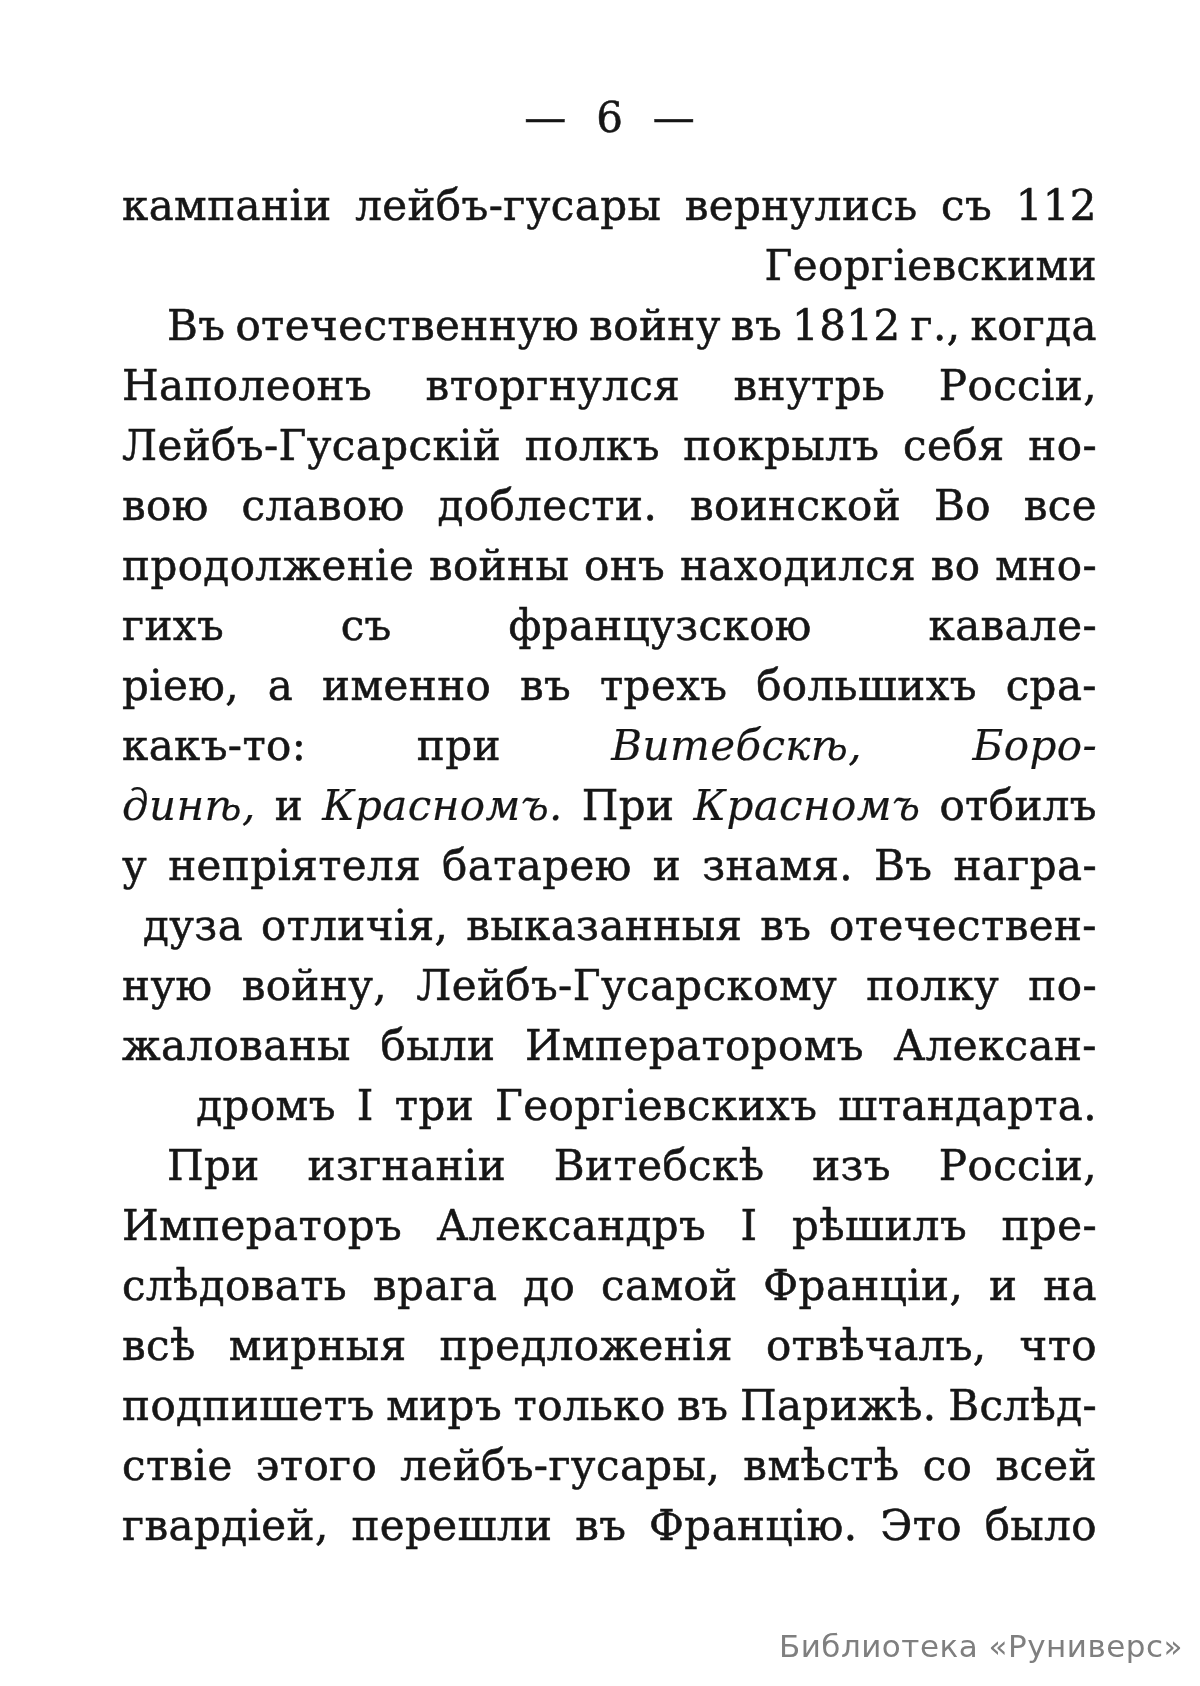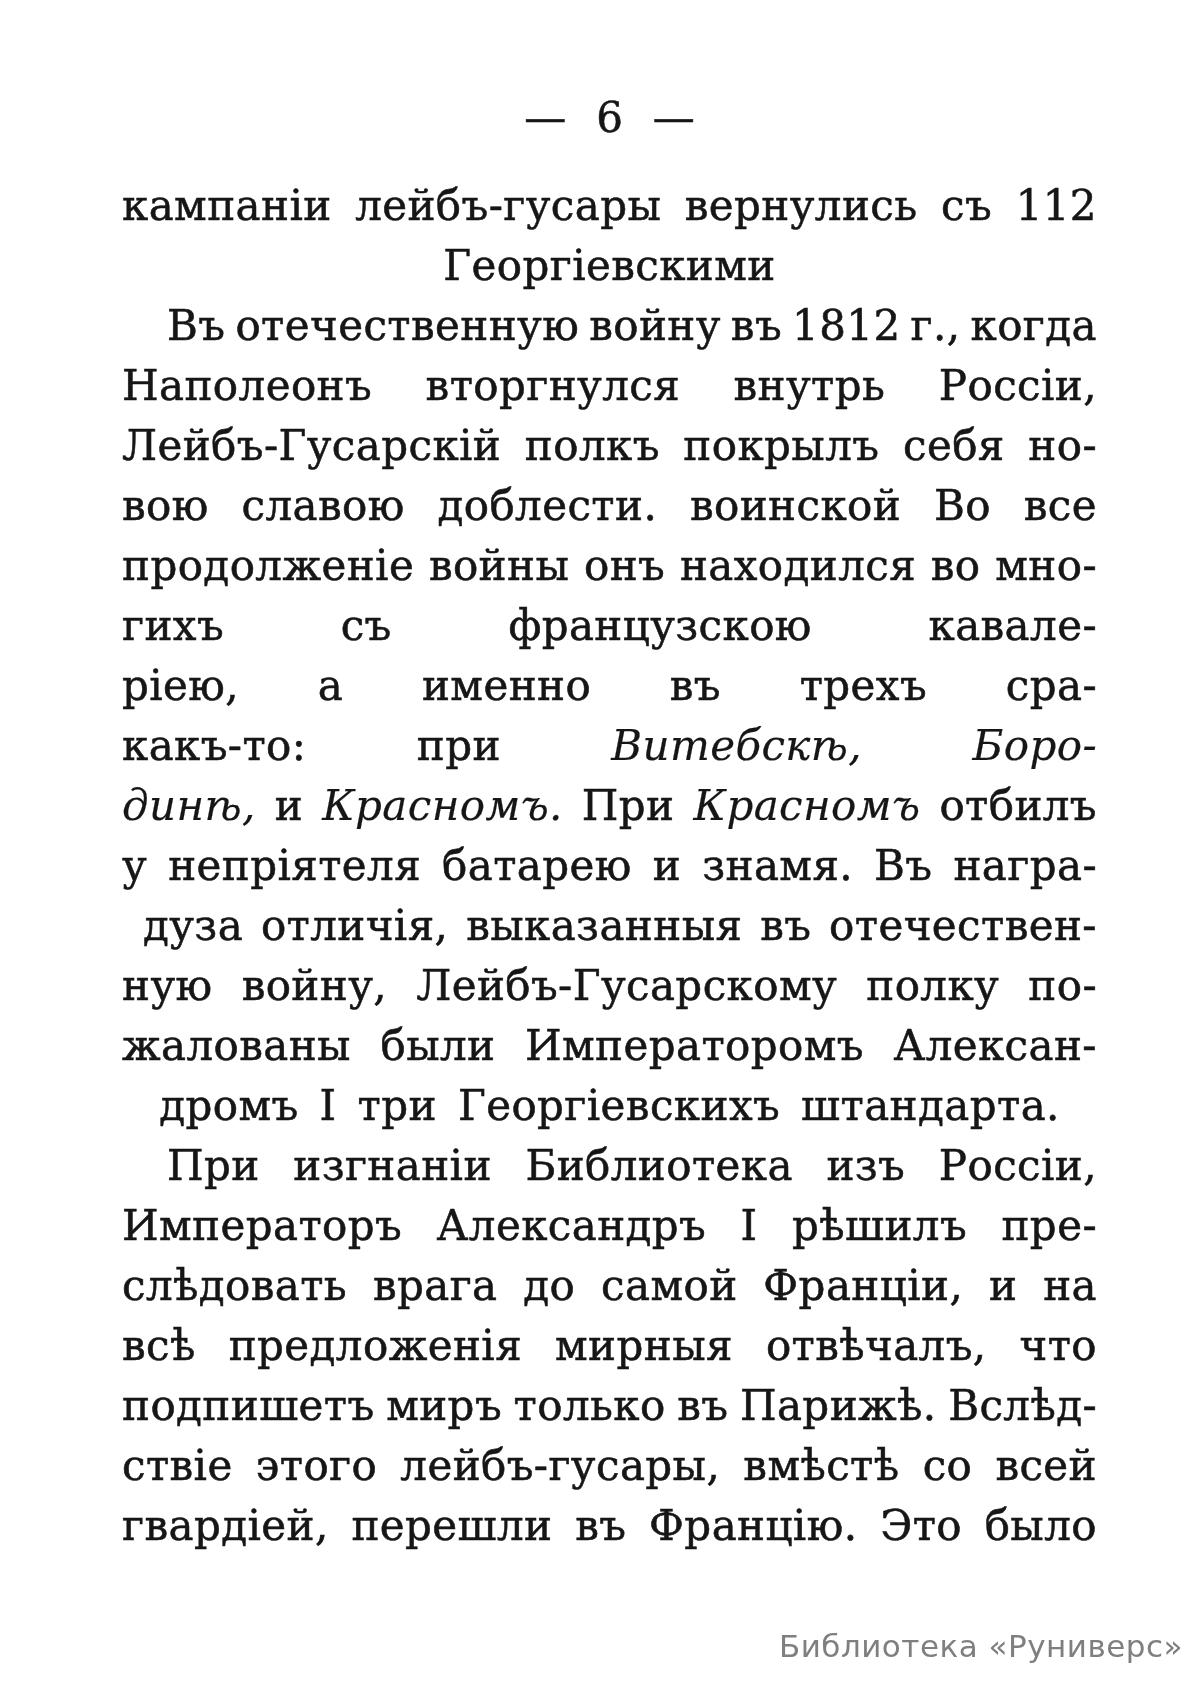--- a/index.html
+++ b/index.html
@@ -35,21 +35,21 @@
     left: 122px;
     top: 176px;
     width: 975px;
   }
   .line {
     display: flex;
     height: 60px;
     line-height: 60px;
     font-size: 42px;
     letter-spacing: 0.4px;
-    justify-content: center;
+    justify-content: flex-end;
     gap: 0.5em;
     white-space: nowrap;
     -webkit-text-stroke: 0.55px currentColor;
   }
   .line.j {
     justify-content: space-between;
     gap: 0;
   }
   .line span { display: inline-block; }
   .line .it {
@@ -133,20 +133,21 @@
         <span>съ</span>
         <span>французскою</span>
         <span>кавале-</span>
       </div>
       <div class="line j">
         <span>ріею,</span>
         <span>а</span>
         <span>именно</span>
         <span>въ</span>
         <span>трехъ</span>
+        <span>большихъ</span>
         <span>сра-</span>
       </div>
       <div class="line j">
         <span>какъ-то:</span>
         <span>при</span>
         <span class="it">Витебскѣ,</span>
         <span class="it">Боро-</span>
       </div>
       <div class="line j">
         <span class="it">динѣ,</span>
@@ -188,21 +189,21 @@
       <div class="line">
         <span>дромъ</span>
         <span>I</span>
         <span>три</span>
         <span>Георгіевскихъ</span>
         <span>штандарта.</span>
       </div>
       <div class="line j indent-para">
         <span>При</span>
         <span>изгнаніи</span>
-        <span>Библиотека</span>
+        <span>Витебскѣ</span>
         <span>изъ</span>
         <span>Россіи,</span>
       </div>
       <div class="line j">
         <span>Императоръ</span>
         <span>Александръ</span>
         <span>I</span>
         <span>рѣшилъ</span>
         <span>пре-</span>
       </div>
@@ -210,22 +211,22 @@
         <span>слѣдовать</span>
         <span>врага</span>
         <span>до</span>
         <span>самой</span>
         <span>Франціи,</span>
         <span>и</span>
         <span>на</span>
       </div>
       <div class="line j">
         <span>всѣ</span>
+        <span>мирныя</span>
         <span>предложенія</span>
-        <span>мирныя</span>
         <span>отвѣчалъ,</span>
         <span>что</span>
       </div>
       <div class="line j">
         <span>подпишетъ</span>
         <span>миръ</span>
         <span>только</span>
         <span>въ</span>
         <span>Парижѣ.</span>
         <span>Вслѣд-</span>

